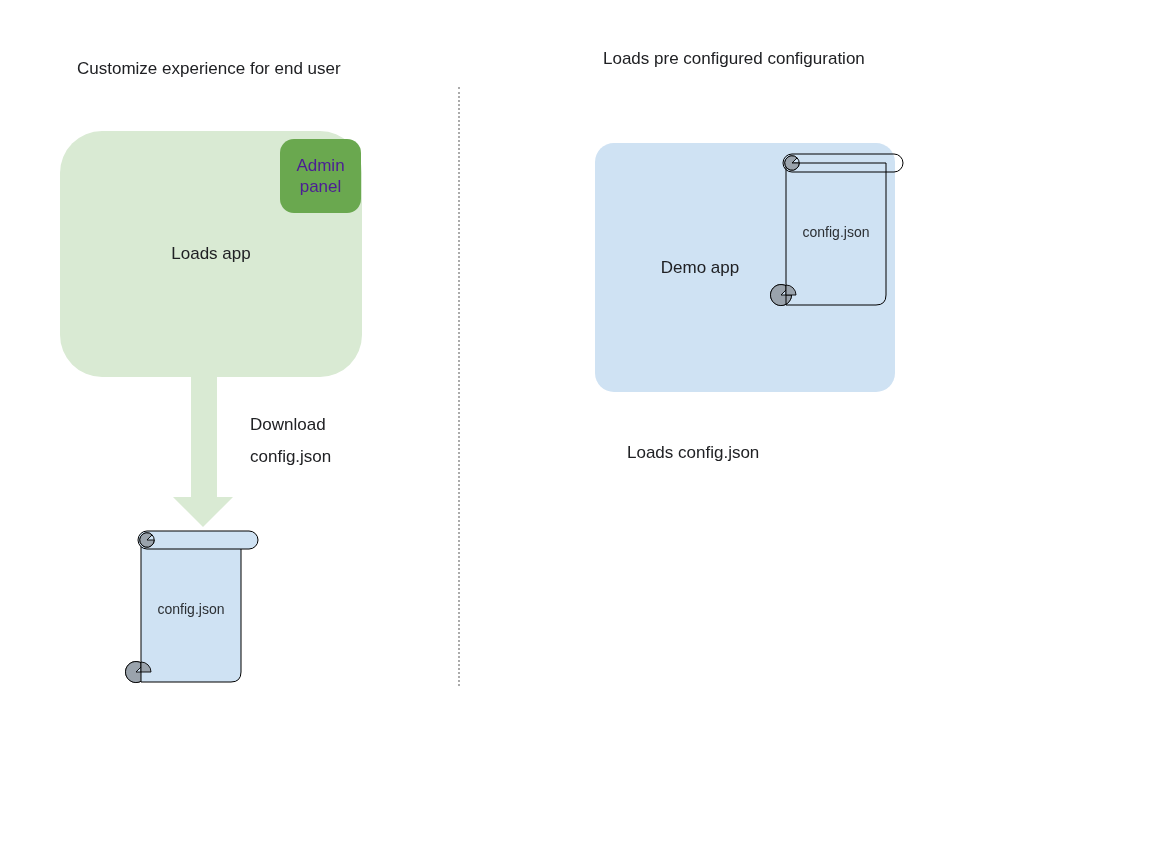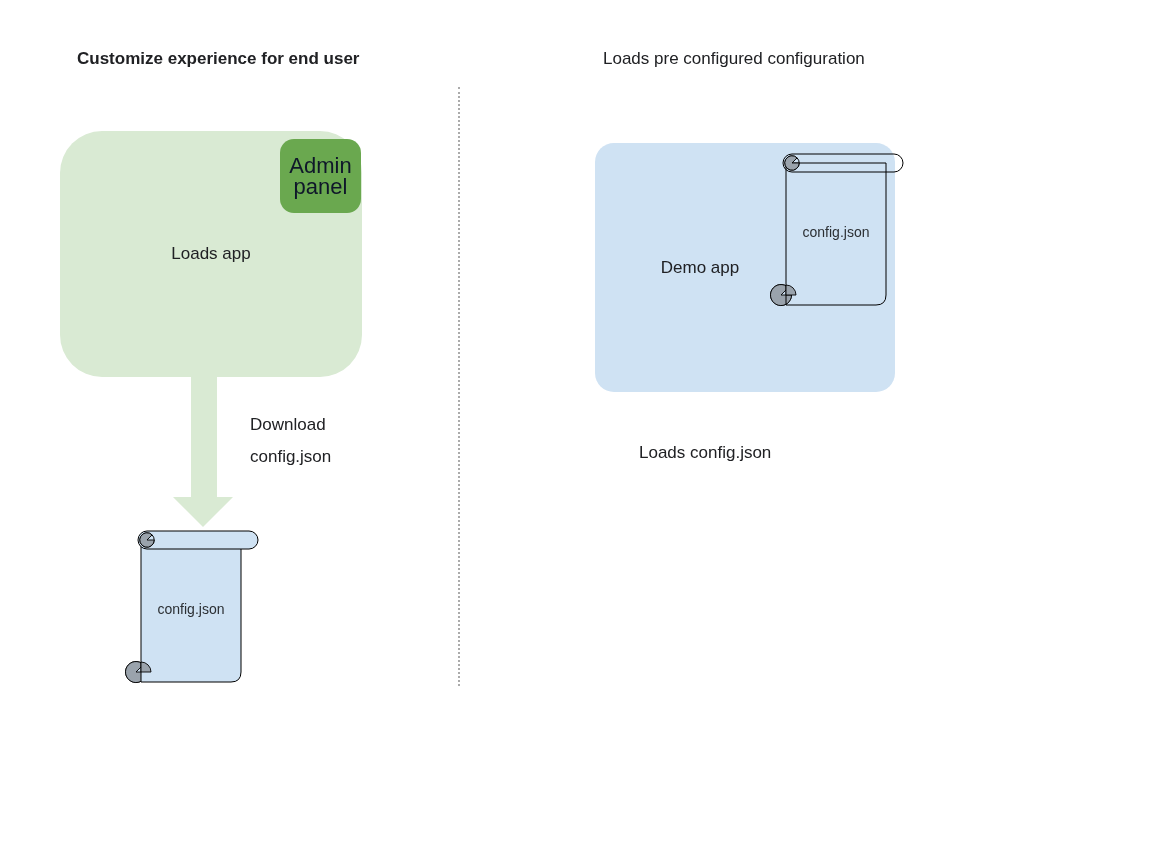--- a/index.html
+++ b/index.html
@@ -17,21 +17,21 @@
   .admin-app{
     left:60px;top:131px;width:302px;height:246px;
     background:var(--c-light-green,#d9ead3);border-radius:42px;
     display:flex;align-items:center;justify-content:center;
   }
   .app-label{font-size:17px;color:var(--c-text,#202124);}
   .admin-panel{
     left:220px;top:8px;width:81px;height:74px;
     background:var(--c-green,#6aa84f);border-radius:14px;
     display:flex;align-items:center;justify-content:center;text-align:center;
-    font-size:22px;line-height:21px;color:#0f172a;
+    font-size:17px;line-height:21px;color:#4c1d95;
   }
   
   .down-arrow{left:173px;top:377px;}
   
   .arrow-caption{
     left:250px;top:409px;font-size:17px;line-height:32px;
     white-space:pre-line;
   }
   
   .scroll{width:136px;height:157px;}
@@ -47,26 +47,26 @@
     left:458px;top:87px;height:599px;width:0;
     border-left:2px dotted var(--c-divider,#ababab);
   }
   
   .demo-app{
     left:595px;top:143px;width:300px;height:249px;
     background:var(--c-light-blue,#cfe2f3);border-radius:19px;
     display:flex;align-items:center;justify-content:center;
     padding-right:90px;box-sizing:border-box;
   }
-  .caption-right{left:627px;top:443px;font-size:17px;margin-left:12px;}
+  .caption-right{left:627px;top:443px;font-size:17px;}
 </style>
 </head>
 <body>
 
-<div class="abs title" style="left:77px;top:49px;font-weight:bold;">Customize experience for end user</div>
+<div class="abs title" style="left:77px;top:59px;">Customize experience for end user</div>
 
 <div class="abs title" style="left:603px;top:49px;">Loads pre configured configuration</div>
 
 <div class="abs admin-app">
   <span class="app-label">Loads app</span>
   <div class="abs admin-panel">
     <span>Admin panel</span>
   </div>
 </div>
 

